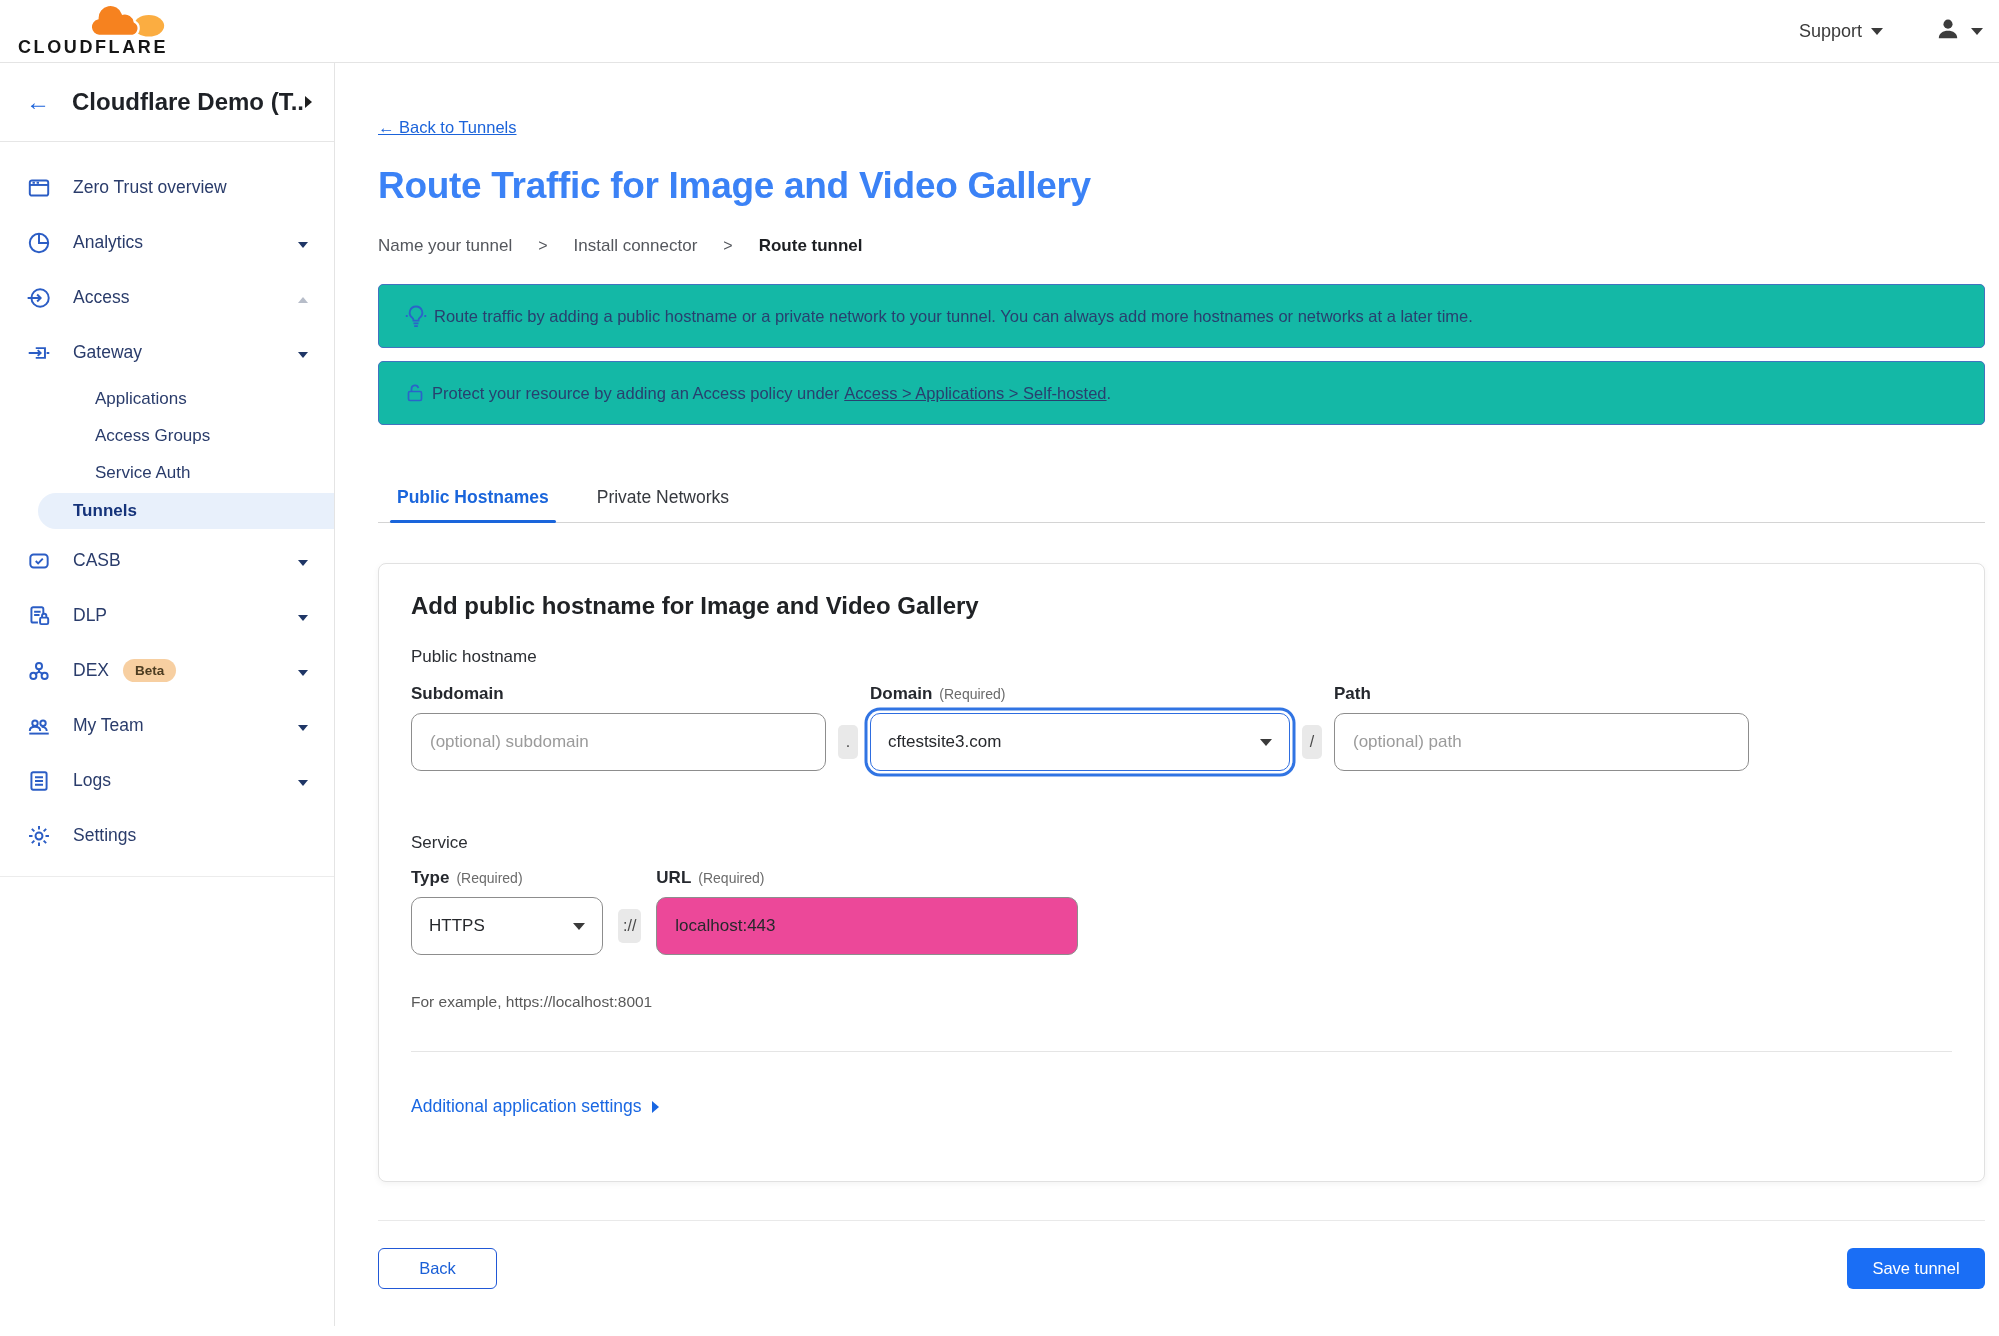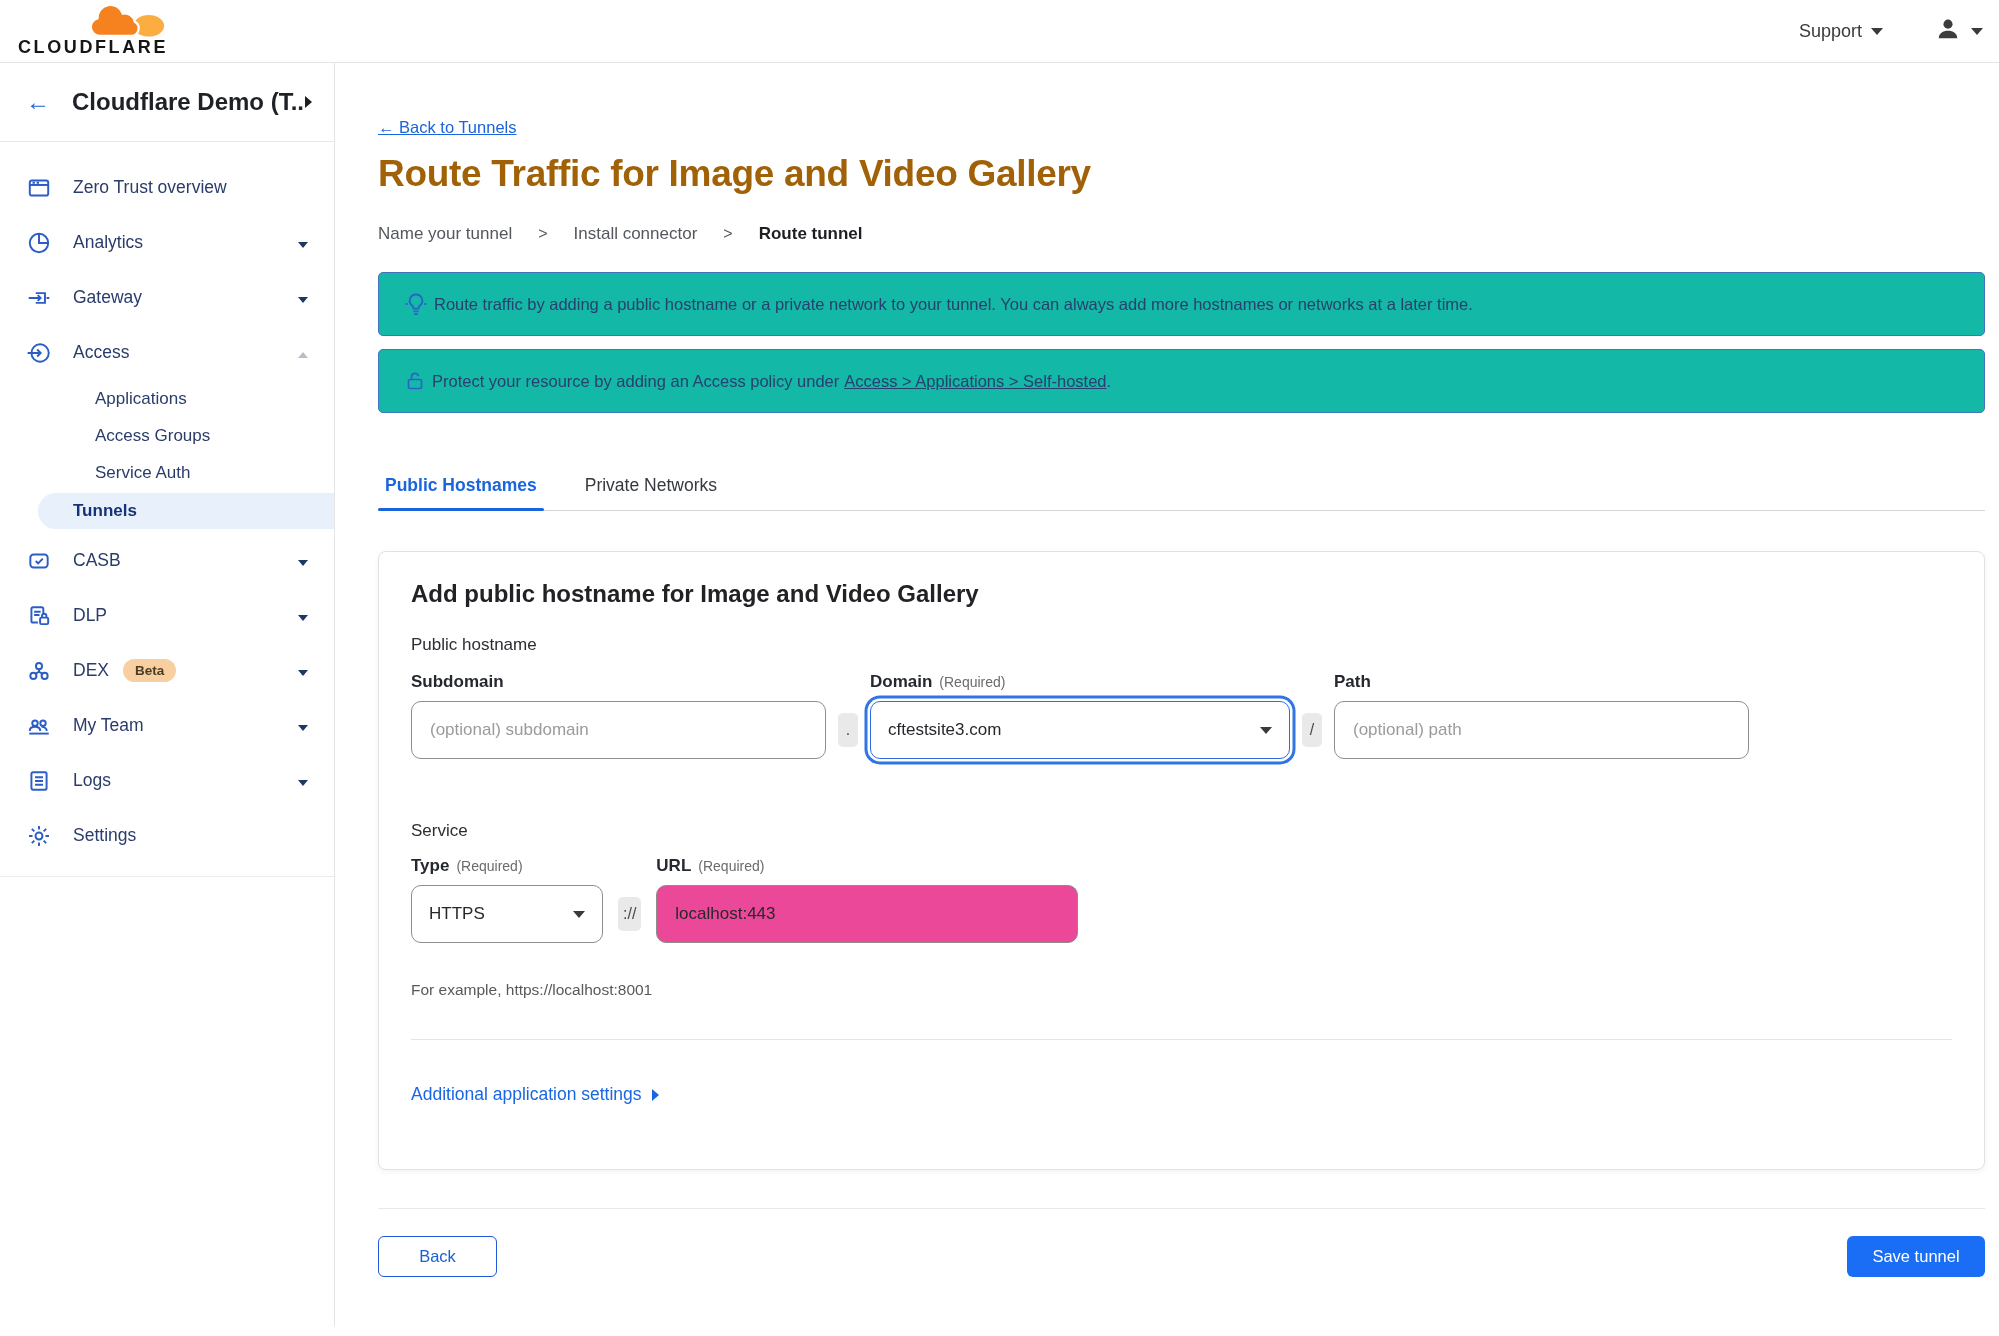--- a/index.html
+++ b/index.html
@@ -39,33 +39,33 @@
   .sub-item { height:37px; display:flex; align-items:center; padding-left:95px; font-size:17px; color:#2a3c6b; cursor:pointer; }
   .sub-item.active { height:36px; margin:2px 0 4px 38px; padding-left:35px; background:#e8f0fb;
     border-radius:18px 0 0 18px; font-weight:700; color:#15337a; }
   .beta-badge { margin-left:14px; background:#f7cfa1; color:#4c3c21; font-size:13.5px; font-weight:600;
     padding:4px 12px; border-radius:12px; }
   .sidebar-end { border-bottom:1px solid #ececec; margin-top:13px; }
 
   
   main { flex:1; padding:55px 14px 0 43px; background:#fff; }
   .back-link { color:#1b63da; font-size:16.5px; text-decoration:underline; cursor:pointer; display:inline-block; }
-  h1 { font-size:37px; font-weight:700; color:#a16207; margin-top:16px; letter-spacing:-0.3px; }
+  h1 { font-size:37px; font-weight:700; color:#3b82f6; margin-top:28px; letter-spacing:-0.3px; }
   .steps { display:flex; align-items:center; gap:26px; margin-top:29px; font-size:17px; color:#54575d; }
   .steps .sep { font-size:16px; }
   .steps .current { font-weight:700; color:#1d1f23; }
 
   .banner { margin-top:28px; border:1.5px solid #4273bf; background:#14b8a6; border-radius:5px;
     height:64px; display:flex; align-items:center; padding:0 24px; gap:5px; }
   .banner + .banner { margin-top:13px; }
   .banner-text { font-size:16.5px; color:#28406f; }
   .banner-link { color:#28406f; text-decoration:underline; cursor:pointer; margin-left:5px; }
 
   .tabs { margin-top:52px; display:flex; border-bottom:1px solid #d4d4d4; }
-  .tab { font-size:17.5px; padding:10px 7px 14px; cursor:pointer; position:relative; color:#36393f; font-weight:500; }
+  .tab { font-size:17.5px; padding:10px 7px 14px; cursor:pointer; position:relative; color:#36393f; font-weight:500;margin-left:12px; }
   .tab + .tab { margin-left:34px; }
   .tab.active { color:#1a65db; font-weight:600; }
   .tab.active::after { content:""; position:absolute; left:0; right:0; bottom:-1px; height:3px; background:#1a65db; border-radius:2px; }
 
   .card { margin-top:40px; border:1px solid #e1e1e1; border-radius:8px; background:#fff;
     box-shadow:0 2px 6px rgba(0,0,0,0.05); padding:28px 32px 64px; }
   .card-title { font-size:24px; font-weight:700; color:#202225; }
   .section-label { font-size:17px; color:#2b2e33; margin-top:27px; }
   .field-row { display:flex; align-items:flex-end; column-gap:12px; margin-top:17px; }
   .field-group { display:flex; flex-direction:column; }
@@ -151,37 +151,37 @@
         <svg viewBox="0 0 24 24" fill="none" stroke="#2b5dc5" stroke-width="1.8">
           <circle cx="12" cy="12" r="8.5"></circle>
             <path d="M12 3.5V12h8.5"></path>
         </svg>
         <span class="nav-label">Analytics</span>
         <span class="nav-chevron"><span class="caret-down"></span></span>
       </div>
 
       <div class="nav-item">
         <svg viewBox="0 0 24 24" fill="none" stroke="#2b5dc5" stroke-width="1.8">
+          <circle cx="13" cy="12" r="8"></circle>
+            <path d="M1.5 12h12"></path>
+            <path d="M10.3 8.8 13.5 12l-3.2 3.2"></path>
+        </svg>
+        <span class="nav-label">Access</span>
+        <span class="nav-chevron lite"><span class="caret-up"></span></span>
+      </div>
+
+      <div class="nav-item">
+        <svg viewBox="0 0 24 24" fill="none" stroke="#2b5dc5" stroke-width="1.8">
           <path d="M9 7.5h8.5v9H9"></path>
             <path d="M2.5 12h11"></path>
             <path d="M10.8 9.3 13.5 12l-2.7 2.7"></path>
             <path d="M19 12h2.5"></path>
         </svg>
         <span class="nav-label">Gateway</span>
         <span class="nav-chevron"><span class="caret-down"></span></span>
-      </div>
-
-      <div class="nav-item">
-        <svg viewBox="0 0 24 24" fill="none" stroke="#2b5dc5" stroke-width="1.8">
-          <circle cx="13" cy="12" r="8"></circle>
-            <path d="M1.5 12h12"></path>
-            <path d="M10.3 8.8 13.5 12l-3.2 3.2"></path>
-        </svg>
-        <span class="nav-label">Access</span>
-        <span class="nav-chevron lite"><span class="caret-up"></span></span>
       </div>
 
       <div class="sub-item">
         <span>Applications</span>
       </div>
       <div class="sub-item">
         <span>Access Groups</span>
       </div>
       <div class="sub-item">
         <span>Service Auth</span>

